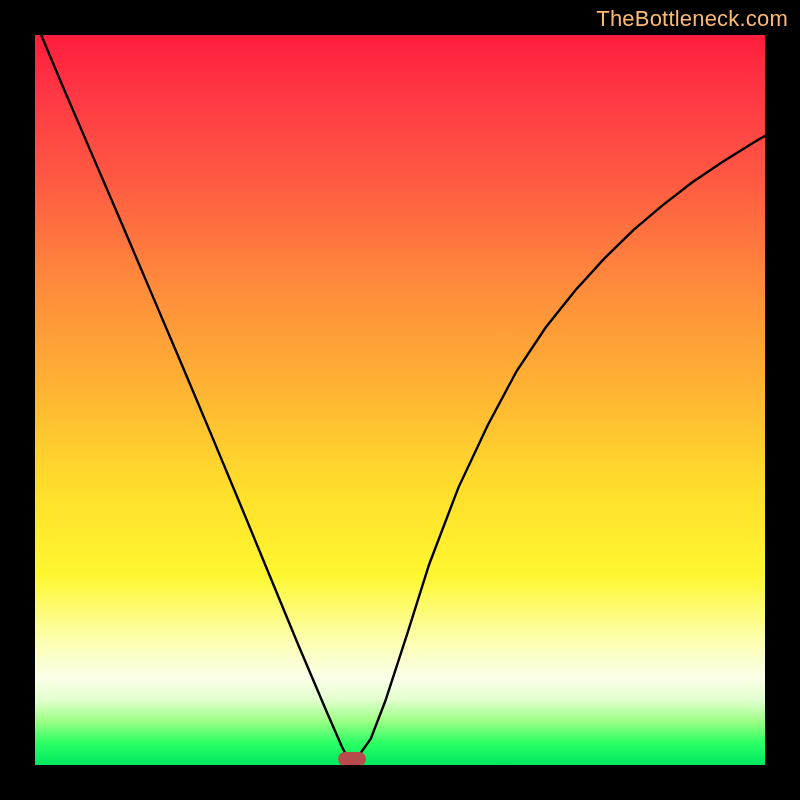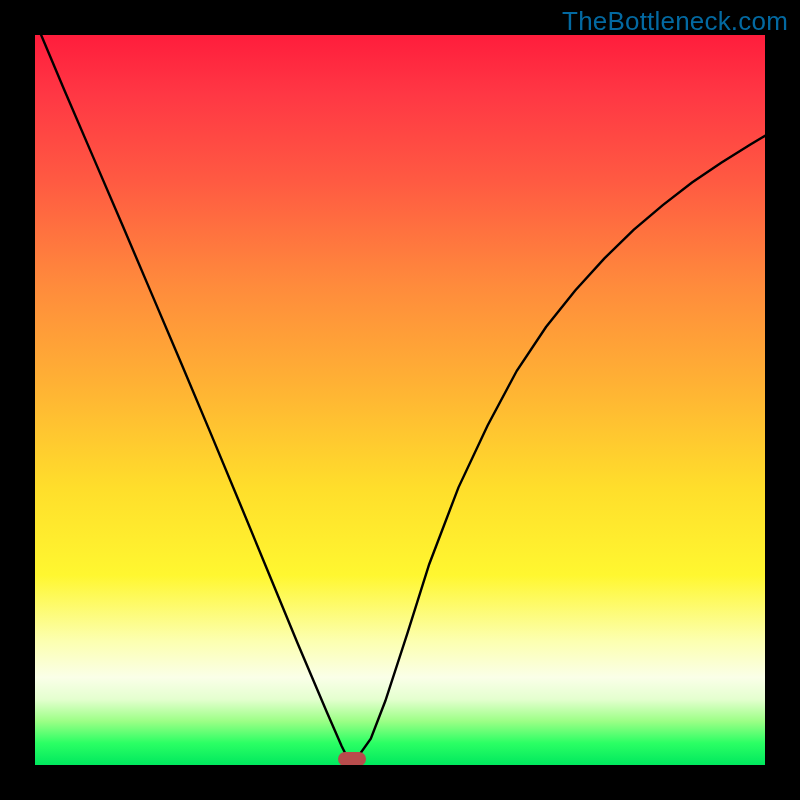--- a/index.html
+++ b/index.html
@@ -51,22 +51,22 @@
   .curve-svg {
     position: absolute;
     inset: 0;
     width: 730px;
     height: 730px;
   }
   .watermark {
     position: absolute;
     top: 6px;
     right: 12px;
-    color: #0369a1;
-    font-size: 26px;
+    color: #fdba74;
+    font-size: 22px;
     font-weight: 500;
     letter-spacing: 0.2px;
   }
   .marker {
     position: absolute;
     width: 28px;
     height: 14px;
     border-radius: 10px;
     background: #b84c4c;
     transform: translate(-50%, -50%);

